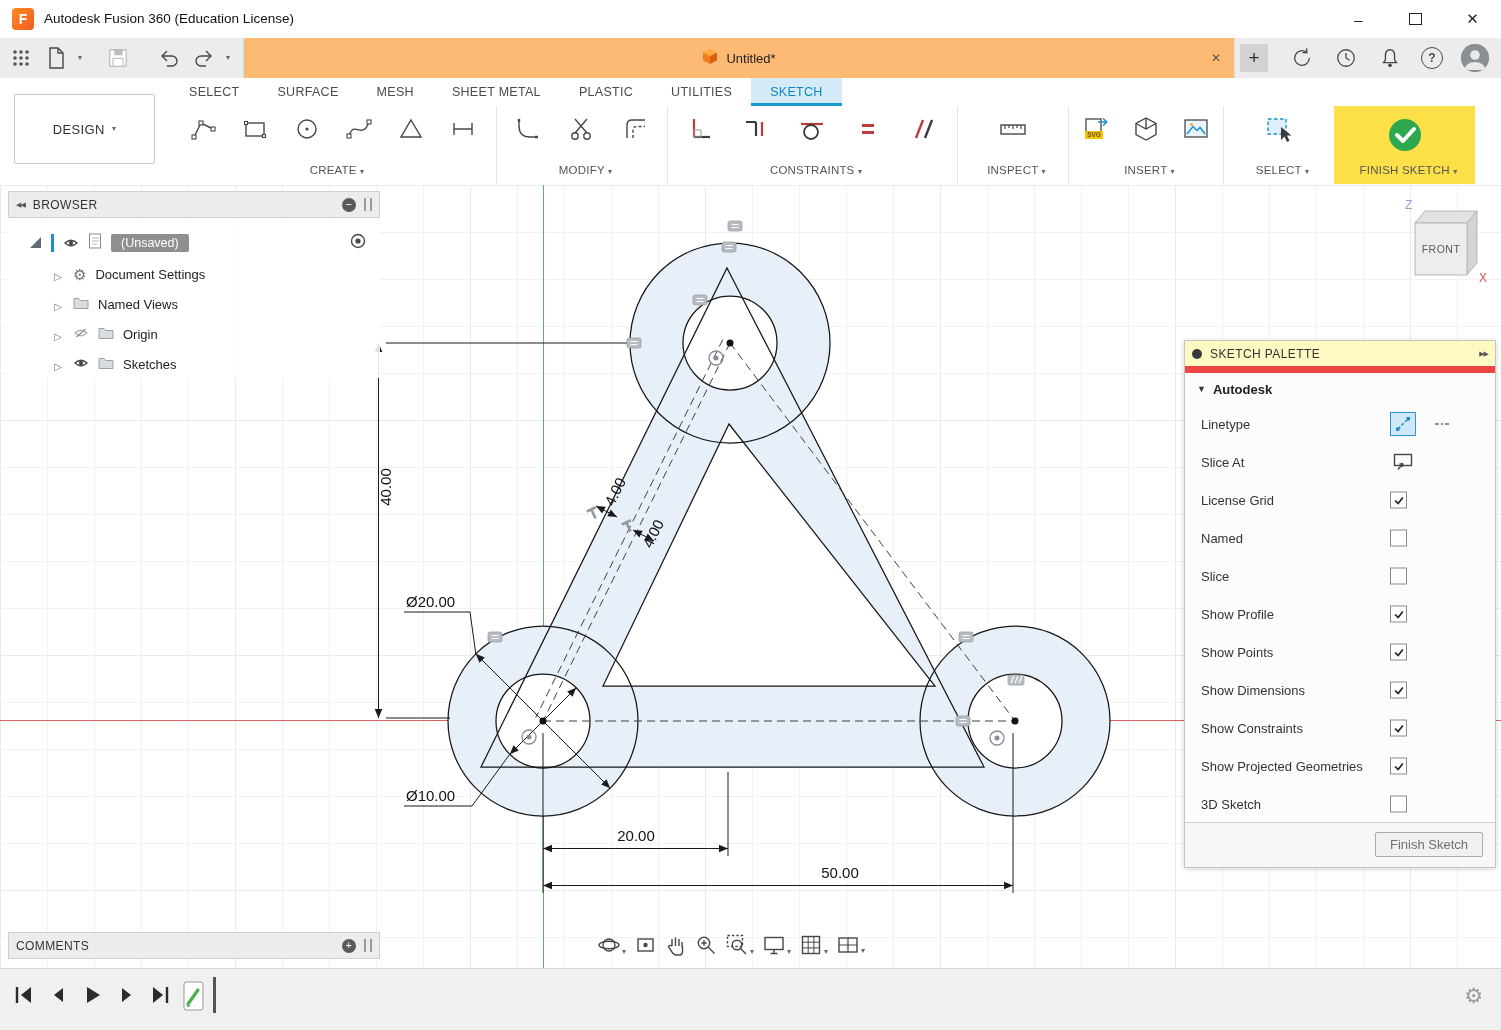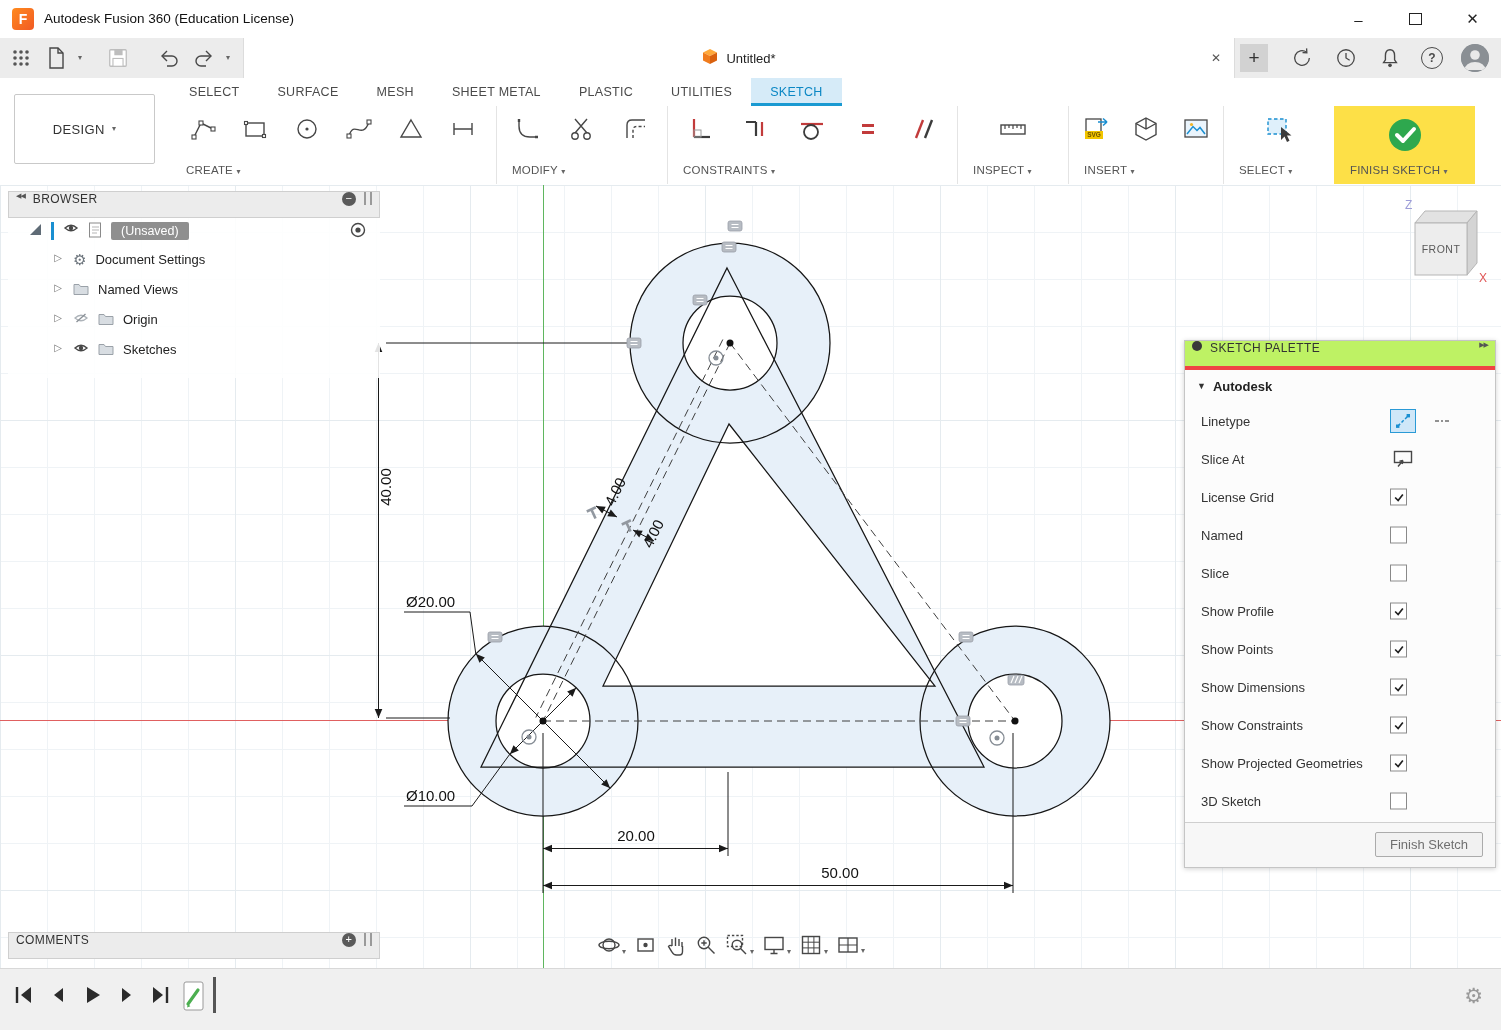--- a/index.html
+++ b/index.html
@@ -14,39 +14,39 @@
   .app-title{position:absolute;left:44px;top:11px;font-size:13.5px;color:#111;}
   .win-controls{position:absolute;right:0;top:0;height:38px;display:flex;}
   .win-btn{width:57px;height:38px;display:flex;align-items:center;justify-content:center;font-size:15px;color:#222;}
   .maxbox{width:11px;height:10px;border:1.3px solid #222;display:inline-block;}
 
   
   .quickbar{position:absolute;left:0;top:38px;width:100%;height:40px;background:#ececec;border-bottom:1px solid #dcdcdc;}
   .qb-left{position:absolute;left:8px;top:0;height:40px;display:flex;align-items:center;gap:9px;}
   .qb-icon{width:26px;height:26px;display:flex;align-items:center;justify-content:center;}
   .caret{font-size:8px;color:#666;line-height:1;}
-  .doc-tab{position:absolute;left:243px;top:0;width:990px;height:40px;background:#ffffff;border-left:1px solid #dcdcdc;border-right:1px solid #dcdcdc;}
+  .doc-tab{position:absolute;left:243px;top:0;width:990px;height:40px;background:#fdba74;border-left:1px solid #dcdcdc;border-right:1px solid #dcdcdc;}
   .doc-tab-inner{position:absolute;inset:0;display:flex;align-items:center;justify-content:center;gap:8px;font-size:13px;color:#222;}
   .tab-close{position:absolute;right:8px;top:10px;width:20px;height:20px;display:flex;align-items:center;justify-content:center;font-size:12px;color:#555;}
   .tab-add{position:absolute;left:1240px;top:6px;width:28px;height:28px;background:#d2d2d2;display:flex;align-items:center;justify-content:center;font-size:19px;color:#333;}
   .qb-right{position:absolute;right:12px;top:0;height:40px;display:flex;align-items:center;gap:18px;}
   .avatar{width:28px;height:28px;border-radius:50%;overflow:hidden;background:#898f94;}
   .help-circle{width:20px;height:20px;border-radius:50%;border:1.6px solid #4a4a4a;display:flex;align-items:center;justify-content:center;font-size:12px;font-weight:bold;color:#4a4a4a;}
 
   
   .ribbon{position:absolute;left:0;top:78px;width:100%;height:107px;background:#fff;border-bottom:1px solid #d5d5d5;}
   .design-box{position:absolute;left:14px;top:16px;width:139px;height:68px;border:1px solid #c9c9c9;border-radius:2px;background:#fff;
     display:flex;align-items:center;justify-content:center;gap:7px;font-size:13px;color:#333;letter-spacing:.4px;}
   .rtabs{position:absolute;left:170px;top:0;height:28px;display:flex;}
   .rtab{padding:0 19px;line-height:28px;font-size:12.5px;color:#4a4a4a;letter-spacing:.3px;}
   .rtab.active{background:#d6ebf8;color:#0b87c4;box-shadow:inset 0 -3px 0 #1a9ad2;}
   .tool-group{position:absolute;top:28px;height:78px;border-right:1px solid #e4e4e4;}
   .tg-icons{display:flex;justify-content:center;align-items:flex-start;padding-top:10px;}
   .tool-btn{width:30px;height:34px;display:flex;align-items:flex-start;justify-content:center;}
-  .tg-label{position:absolute;bottom:8px;left:16px;width:100%;font-size:11.5px;color:#555;letter-spacing:.2px;white-space:nowrap;}
+  .tg-label{position:absolute;bottom:8px;left:4px;width:100%;text-align:center;font-size:11.5px;color:#555;letter-spacing:.2px;white-space:nowrap;}
   .finish-group{background:#fde047;border-right:none;}
   .stk{stroke:#474747;fill:none;stroke-width:1.4px;}
   .node{fill:#fff;stroke:#474747;stroke-width:1.1px;}
   .red{stroke:#c23b3b;fill:none;}
   .blue{stroke:#1a8fd1;fill:none;}
 
   
   .canvas{position:absolute;left:0;top:185px;width:1501px;height:783px;background:#fff;
     background-image:
       linear-gradient(to right,#e5ebef 1px,transparent 1px),
@@ -63,50 +63,50 @@
   .sketch-svg .constr line{stroke:#3f3f3f;stroke-width:1px;stroke-dasharray:8 5;}
   .sketch-svg .dim line{stroke:#1a1a1a;stroke-width:1px;}
   .sketch-svg .dim text{font-size:15px;fill:#111;font-family:"Liberation Sans",sans-serif;}
   .sketch-svg .cpt circle{fill:none;stroke:#868d95;stroke-width:1.3px;}
   .sketch-svg .cpt .fillc{fill:#868d95;stroke:none;}
   .badge rect{fill:#b7bcc3;stroke:#9aa0a8;stroke-width:.8px;}
   .badge path{stroke:#fff;stroke-width:1.2px;fill:none;}
   .tgl path{stroke:#9298a0;stroke-width:2.6px;fill:none;}
 
   
-  .panel-header{height:25px;background:#ececec;border:1px solid #cfcfcf;display:flex;padding:0 7px;gap:8px;
+  .panel-header{height:25px;background:#ececec;border:1px solid #cfcfcf;display:flex;align-items:center;padding:0 7px;gap:8px;
     font-size:12px;color:#333;letter-spacing:.4px;}
   .ph-spacer{flex:1;}
   .mini-arrows{font-size:7px;color:#555;letter-spacing:-1px;}
   .circle-btn{width:14px;height:14px;border-radius:50%;background:#5a5a5a;color:#fff;font-size:11px;line-height:13px;text-align:center;}
   .grip{width:4px;height:13px;border-left:2px solid #9a9a9a;border-right:2px solid #9a9a9a;}
 
   .browser-panel{position:absolute;left:8px;top:6px;width:372px;}
   .tree{background:rgba(255,255,255,.88);padding:4px 0 6px 0;}
-  .tree-row{height:30px;display:flex;align-items:flex-start;gap:9px;font-size:13px;color:#222;}
+  .tree-row{height:30px;display:flex;align-items:flex-end;gap:9px;font-size:13px;color:#222;}
   .tree-row.root{padding-left:20px;}
   .tree-row.child{padding-left:44px;}
   .expander{font-size:10px;color:#777;width:12px;text-align:center;}
   .unsaved-badge{background:#8f8f8f;color:#fff;font-size:12.5px;padding:2px 10px;border-radius:2px;}
   .blue-bar{width:3px;height:18px;background:#1a8fd1;}
 
   .comments-bar{position:absolute;left:8px;top:747px;width:372px;}
 
   .nav-tools{position:absolute;left:598px;top:747px;height:26px;display:flex;align-items:center;gap:9px;}
   .nav-btn{display:flex;align-items:flex-end;gap:2px;}
 
   .viewcube{position:absolute;right:10px;top:8px;width:92px;height:92px;}
   .vcz{font-size:12px;fill:#9d9dd8;}
   .vcx{font-size:12px;fill:#e05555;}
   .vcf{font-size:10.5px;fill:#5a5a5a;letter-spacing:.5px;}
 
   
   .palette{position:absolute;left:1184px;top:155px;width:310px;height:526px;background:#fcfcfc;border:1px solid #c5c5c5;
     box-shadow:0 1px 5px rgba(0,0,0,.18);}
-  .palette .panel-header{border:none;border-bottom:4px solid #ef4444;background:#bef264;}
+  .palette .panel-header{border:none;border-bottom:7px solid #ef4444;background:#fef9c3;}
   .dot-icon{width:10px;height:10px;border-radius:50%;background:#3a3a3a;}
   .options-row{height:32px;display:flex;align-items:center;padding:0 12px;gap:7px;font-size:13px;font-weight:bold;color:#222;}
   .sec-arrow{font-size:9px;color:#333;}
   .prow{position:relative;height:38px;}
   .prow .plabel{position:absolute;left:16px;top:50%;transform:translateY(-50%);font-size:13px;color:#333;white-space:nowrap;}
   .prow .pctrl{position:absolute;left:205px;top:50%;transform:translateY(-50%);display:flex;gap:13px;align-items:center;}
   .checkbox{width:15px;height:15px;border:1px solid #8a8a8a;background:#fff;display:flex;align-items:center;justify-content:center;}
   .checkbox .chk{display:none;}
   .checkbox.checked .chk{display:block;}
   .lt-btn{width:24px;height:22px;border:1px solid transparent;display:flex;align-items:center;justify-content:center;}

